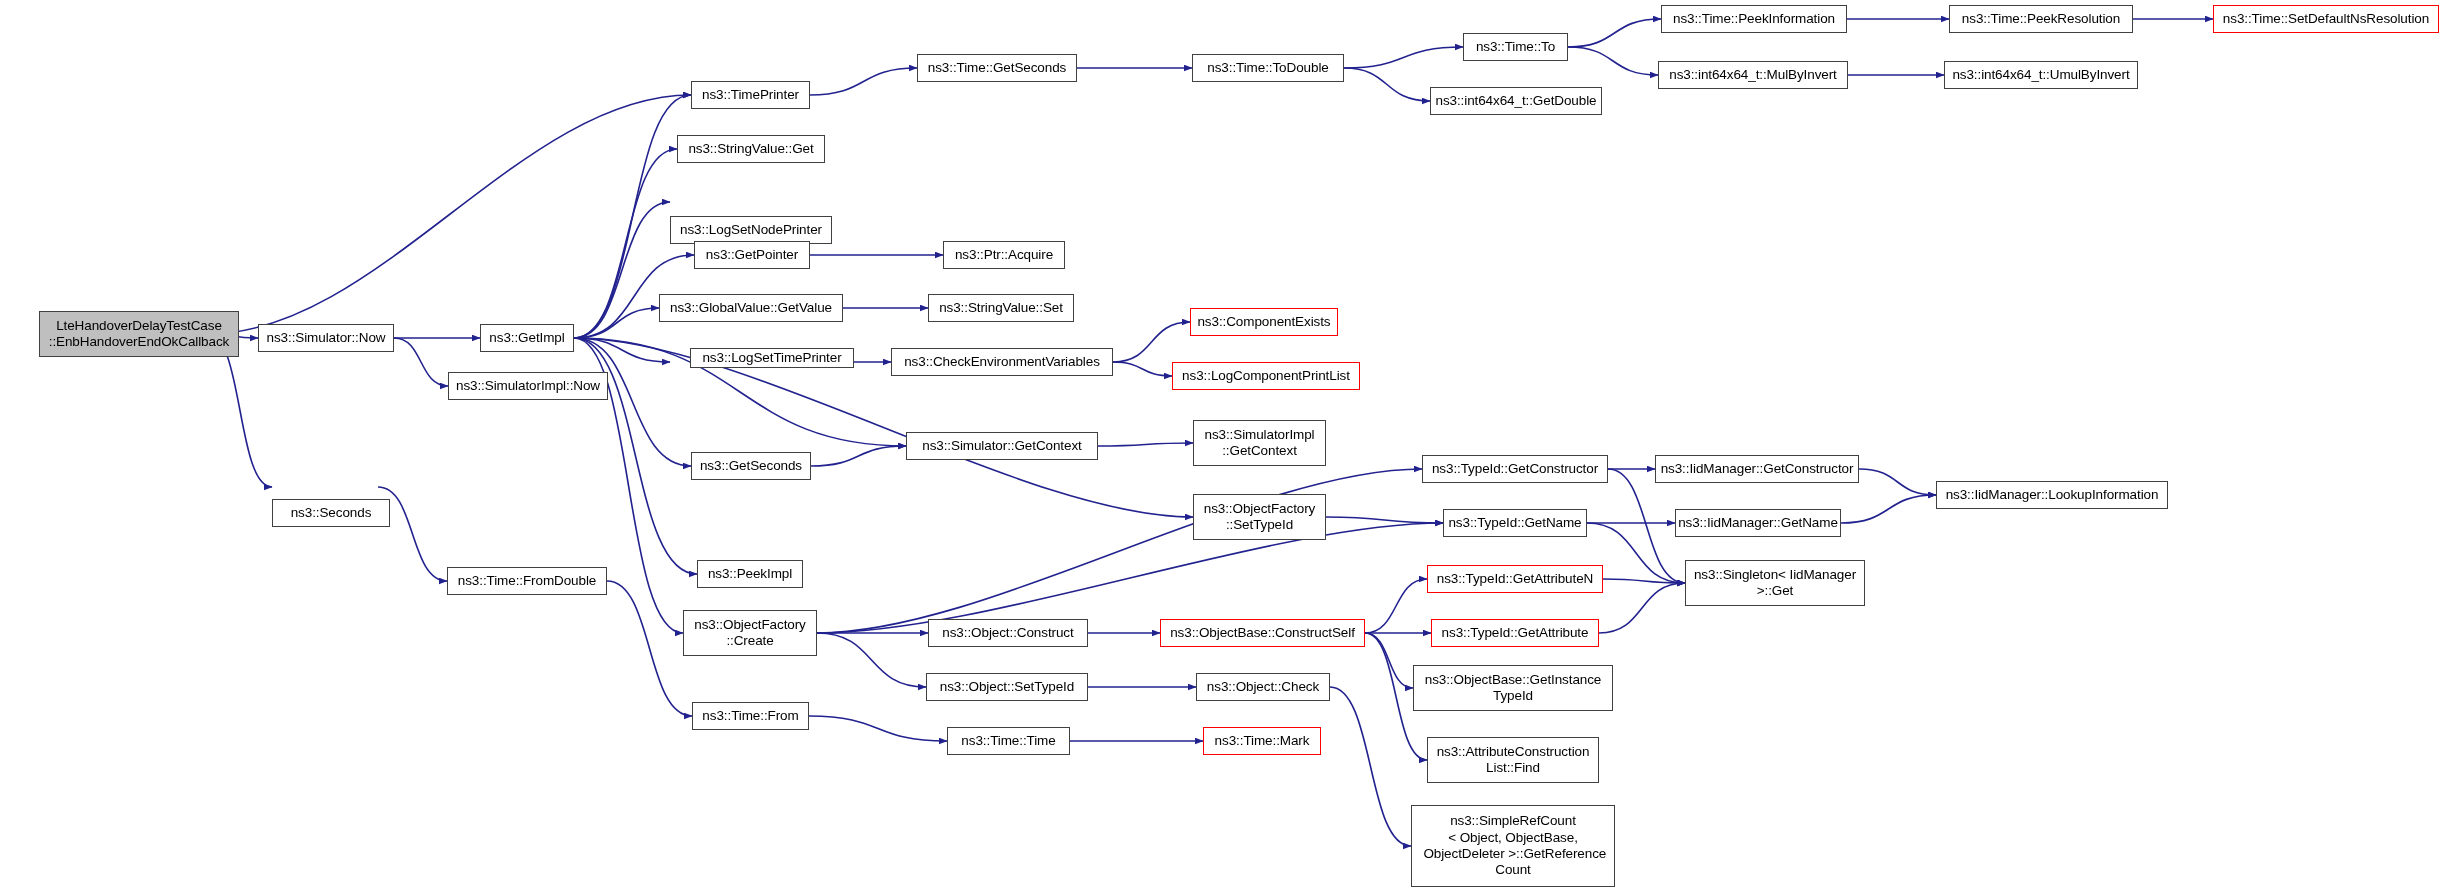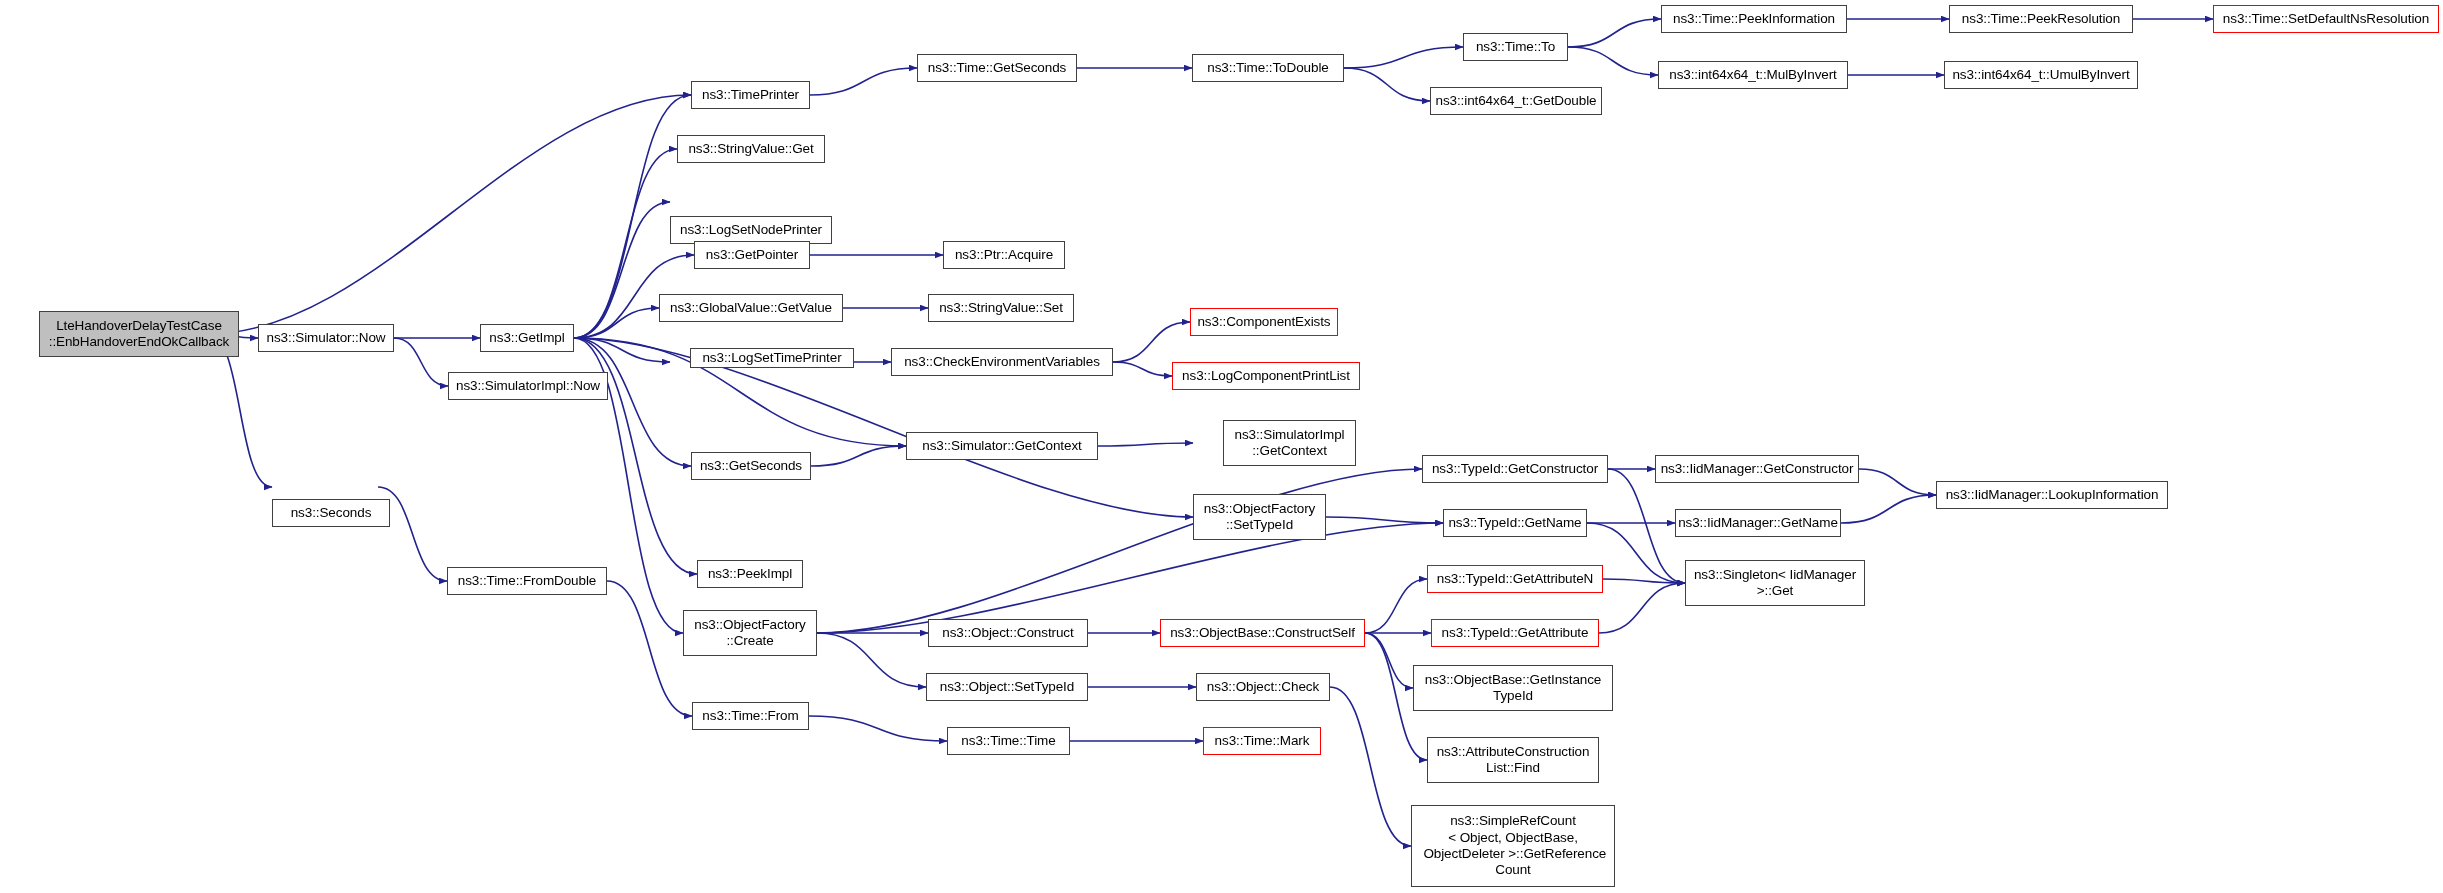--- a/index.html
+++ b/index.html
@@ -127,21 +127,21 @@
       <div class="node thick" style="left: 943px; top: 241px; width: 122px; height: 28px;">ns3::Ptr::Acquire</div>
       <div class="node thick" style="left: 928px; top: 294px; width: 146px; height: 28px;">ns3::StringValue::Set</div>
       <div class="node thick" style="left: 891px; top: 348px; width: 222px; height: 28px;">ns3::CheckEnvironmentVariables</div>
       <div class="node thick" style="left: 906px; top: 432px; width: 192px; height: 28px;">ns3::Simulator::GetContext</div>
       <div class="node thick" style="left: 928px; top: 619px; width: 160px; height: 28px;">ns3::Object::Construct</div>
       <div class="node thick" style="left: 926px; top: 673px; width: 162px; height: 28px;">ns3::Object::SetTypeId</div>
       <div class="node thick" style="left: 947px; top: 727px; width: 123px; height: 28px;">ns3::Time::Time</div>
       <div class="node thick" style="left: 1192px; top: 54px; width: 152px; height: 28px;">ns3::Time::ToDouble</div>
       <div class="node red" style="left: 1190px; top: 308px; width: 148px; height: 28px;">ns3::ComponentExists</div>
       <div class="node red" style="left: 1172px; top: 362px; width: 188px; height: 28px;">ns3::LogComponentPrintList</div>
-      <div class="node thick" style="left: 1193px; top: 420px; width: 133px; height: 46px; margin-left: 30px;">ns3::SimulatorImpl
+      <div class="node thick" style="left: 1193px; top: 420px; width: 133px; height: 46px;">ns3::SimulatorImpl
 ::GetContext</div>
       <div class="node thick" style="left: 1193px; top: 494px; width: 133px; height: 46px;">ns3::ObjectFactory
 ::SetTypeId</div>
       <div class="node red" style="left: 1160px; top: 619px; width: 205px; height: 28px;">ns3::ObjectBase::ConstructSelf</div>
       <div class="node thick" style="left: 1196px; top: 673px; width: 134px; height: 28px;">ns3::Object::Check</div>
       <div class="node red" style="left: 1203px; top: 727px; width: 118px; height: 28px;">ns3::Time::Mark</div>
       <div class="node thick" style="left: 1463px; top: 33px; width: 105px; height: 28px;">ns3::Time::To</div>
       <div class="node thick" style="left: 1430px; top: 87px; width: 172px; height: 28px;">ns3::int64x64_t::GetDouble</div>
       <div class="node thick" style="left: 1422px; top: 455px; width: 186px; height: 28px;">ns3::TypeId::GetConstructor</div>
       <div class="node thick" style="left: 1443px; top: 509px; width: 144px; height: 28px;">ns3::TypeId::GetName</div>

